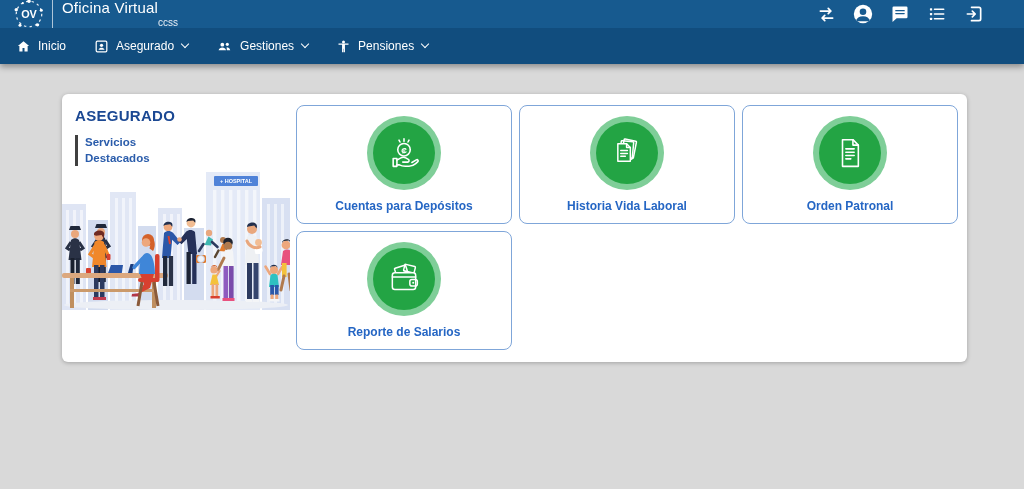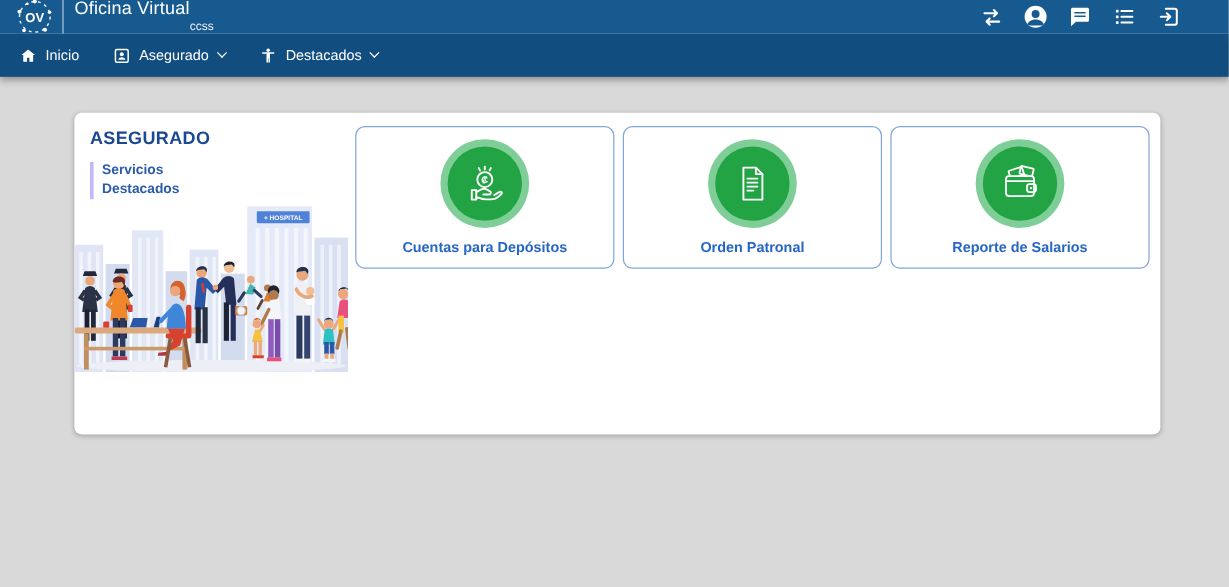--- a/index.html
+++ b/index.html
@@ -20,21 +20,21 @@
   
   .nav { height:30px; background:#114d7e; display:flex; align-items:center; padding:18px 2px; box-shadow:0 3px 6px rgba(0,0,0,.35); position:relative; z-index:2; }
   .nav-item { display:flex; align-items:center; gap:7px; color:#fff; font-size:12px; padding:0 14px; height:100%; cursor:pointer; white-space:nowrap; }
   .chev { width:6px; height:6px; border-right:1.6px solid #fff; border-bottom:1.6px solid #fff; transform:rotate(45deg); margin-left:1px; margin-top:-4px; }
 
   
   .content { padding-top:30px; }
   .card { width:905px; height:268px; margin-left:62px; background:#ffffff; border-radius:6px; box-shadow:0 1px 4px rgba(0,0,0,.25); display:flex; position:relative; overflow:hidden; }
   .left-col { width:234px; position:relative; padding:13px 0 0 13px; }
   .section-title { font-size:15px; font-weight:700; color:#1b4893; letter-spacing:.3px; }
-  .featured { margin-top:11px; border-left:3px solid #c4b5fd; padding-left:7px; font-size:11.5px; font-weight:700; color:#2a5cab; line-height:1.35; width:85px; }
+  .featured { margin-top:11px; border-left:3px solid #404040; padding-left:7px; font-size:11.5px; font-weight:700; color:#2a5cab; line-height:1.35; width:85px; }
   .illus { position:absolute; left:0; top:76px; width:228px; height:140px; }
 
   .tiles { flex:1; margin-top:11px; display:grid; grid-template-columns:repeat(3,216px); grid-auto-rows:119px; gap:7px; align-content:start; }
   .tile { border:1px solid #7fa6d9; border-radius:8px; background:#fff; display:flex; flex-direction:column; align-items:center; justify-content:center; gap:9px; cursor:pointer; }
   .tile-icon-outer { width:74px; height:74px; border-radius:50%; background:#7fce98; display:flex; align-items:center; justify-content:center; }
   .tile-icon-inner { width:62px; height:62px; border-radius:50%; background:#23a444; display:flex; align-items:center; justify-content:center; }
   .tile-label { font-size:12px; font-weight:700; color:#2566c4; }
 </style>
 </head>
 <body>
@@ -124,27 +124,39 @@
   <div class="nav-item">
     <svg viewBox="0 0 24 24" width="15" height="15">
       <rect x="3.5" y="3.5" width="17" height="17" rx="2" fill="none" stroke="#fff" stroke-width="2"></rect>
       <circle cx="12" cy="10" r="2.6" fill="#fff"></circle>
       <path d="M7.2 17.2c.9-2.2 2.8-3.2 4.8-3.2s3.9 1 4.8 3.2z" fill="#fff"></path>
       </svg>
     <span>Asegurado</span>
     <span class="chev"></span>
   </div>
   <div class="nav-item">
+    <svg viewBox="0 0 24 24" width="17" height="15">
+      <g fill="#fff">
+          <circle cx="8.5" cy="9" r="3"></circle>
+          <path d="M2.5 18c.8-3 3.2-4.5 6-4.5s5.2 1.5 6 4.5z"></path>
+      <circle cx="16.5" cy="8.5" r="2.5"></circle>
+          <path d="M15.5 13.3c2.8.2 4.9 1.7 5.7 4.7h-5.5z"></path>
+        </g>
+      </svg>
+    <span>Gestiones</span>
+    <span class="chev"></span>
+  </div>
+  <div class="nav-item">
     <svg viewBox="0 0 24 24" width="15" height="15">
       <g fill="#fff">
           <circle cx="12" cy="4.6" r="2.4"></circle>
           <path d="M20 9.3h-5.7V21h-2V15.4h-.6V21H9.7V9.3H4V7.3h16z"></path>
         </g>
       </svg>
-    <span>Destacados</span>
+    <span>Pensiones</span>
     <span class="chev"></span>
   </div>
 </div>
 
 <div class="content">
   <div class="card">
 
     <div class="left-col">
       <div class="section-title">ASEGURADO</div>
       <div class="featured">Servicios Destacados</div>
@@ -325,20 +337,40 @@
                 <path d="M15.5 38.2h3c2 1.1 4.5 1.6 7 1.6H30c3 0 5.8-1 8-3l2.6-2.4c1.2-1.1-.3-3-1.8-2.1l-5.3 3.1"></path>
                 <path d="M15.5 32.5l4.8-2.6c1.8-1 3.9-1 5.7 0l3.2 1.8c1.6.9.9 3.2-.9 3.2h-5.8"></path>
               </g>
               <text x="24" y="23.6" text-anchor="middle" font-size="9.5" font-weight="bold" fill="#fff">₡</text>
             </svg>
           </div>
         </div>
         <div class="tile-label">Cuentas para Depósitos</div>
       </div>
 
+      <div class="tile">
+        <div class="tile-icon-outer">
+          <div class="tile-icon-inner">
+            <svg viewBox="0 0 48 48" width="40" height="40">
+              <g stroke="#fff" stroke-width="1.8" fill="none" stroke-linecap="round" stroke-linejoin="round">
+                <g transform="rotate(11 24 22)">
+                    <rect x="18" y="8" width="15" height="21" rx="1"></rect>
+                  </g>
+                <g transform="rotate(5.5 24 22)">
+                    <rect x="16" y="10" width="15" height="21" rx="1"></rect>
+                  </g>
+                <path d="M13 13h10.5l4.5 4.5V34H13z" fill="#23a444"></path>
+                <path d="M23.5 13v4.5H28"></path>
+                <path d="M16.5 21h8M16.5 24.5h8M16.5 28h5.5"></path>
+              </g>
+            </svg>
+          </div>
+        </div>
+        <div class="tile-label">Historia Vida Laboral</div>
+      </div>
 
 
       <div class="tile">
         <div class="tile-icon-outer">
           <div class="tile-icon-inner">
             <svg viewBox="0 0 48 48" width="40" height="40">
               <g stroke="#fff" stroke-width="1.9" fill="none" stroke-linecap="round" stroke-linejoin="round">
                 <path d="M15 8h12.5l6.5 6.5V40H15z"></path>
                 <path d="M27.5 8v6.5H34"></path>
                 <path d="M19 19h10M19 23h10M19 27h10M19 31h6"></path>

